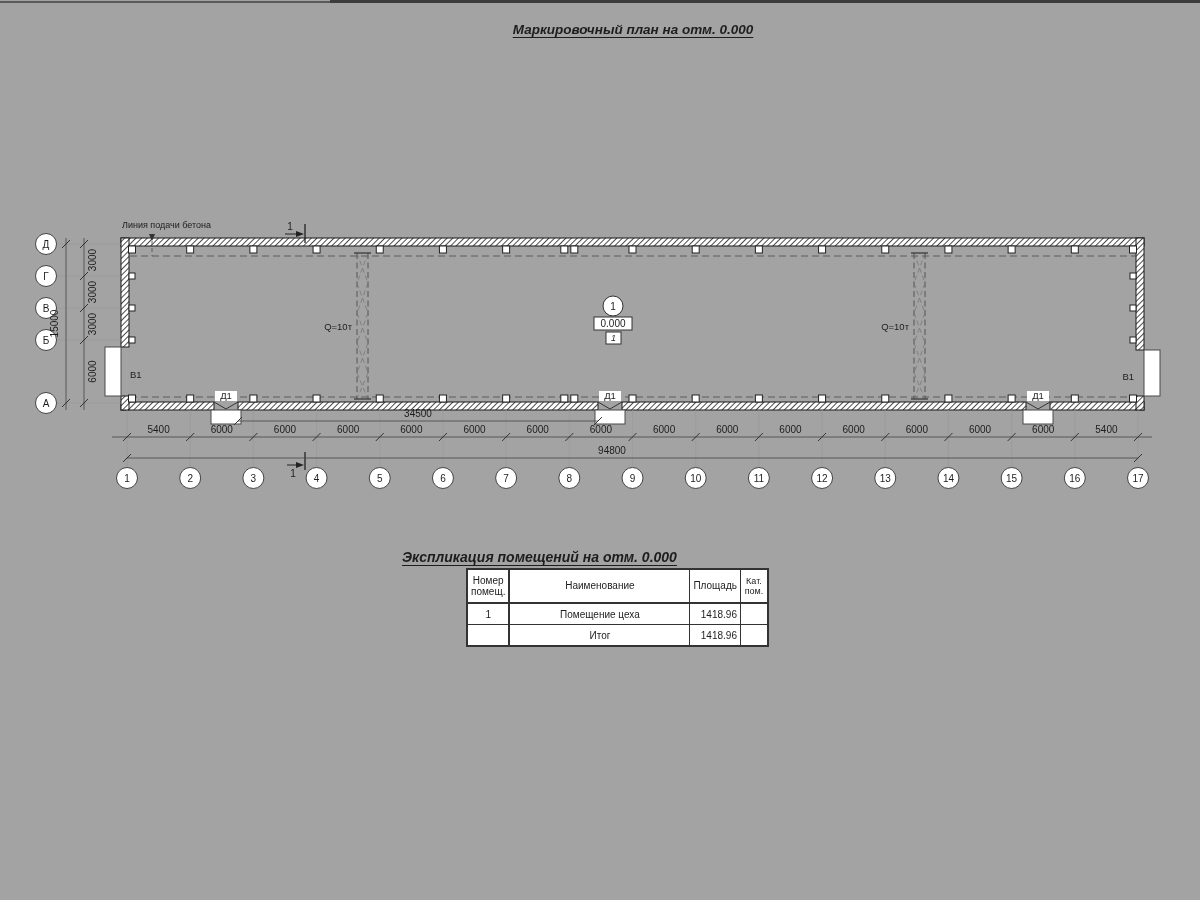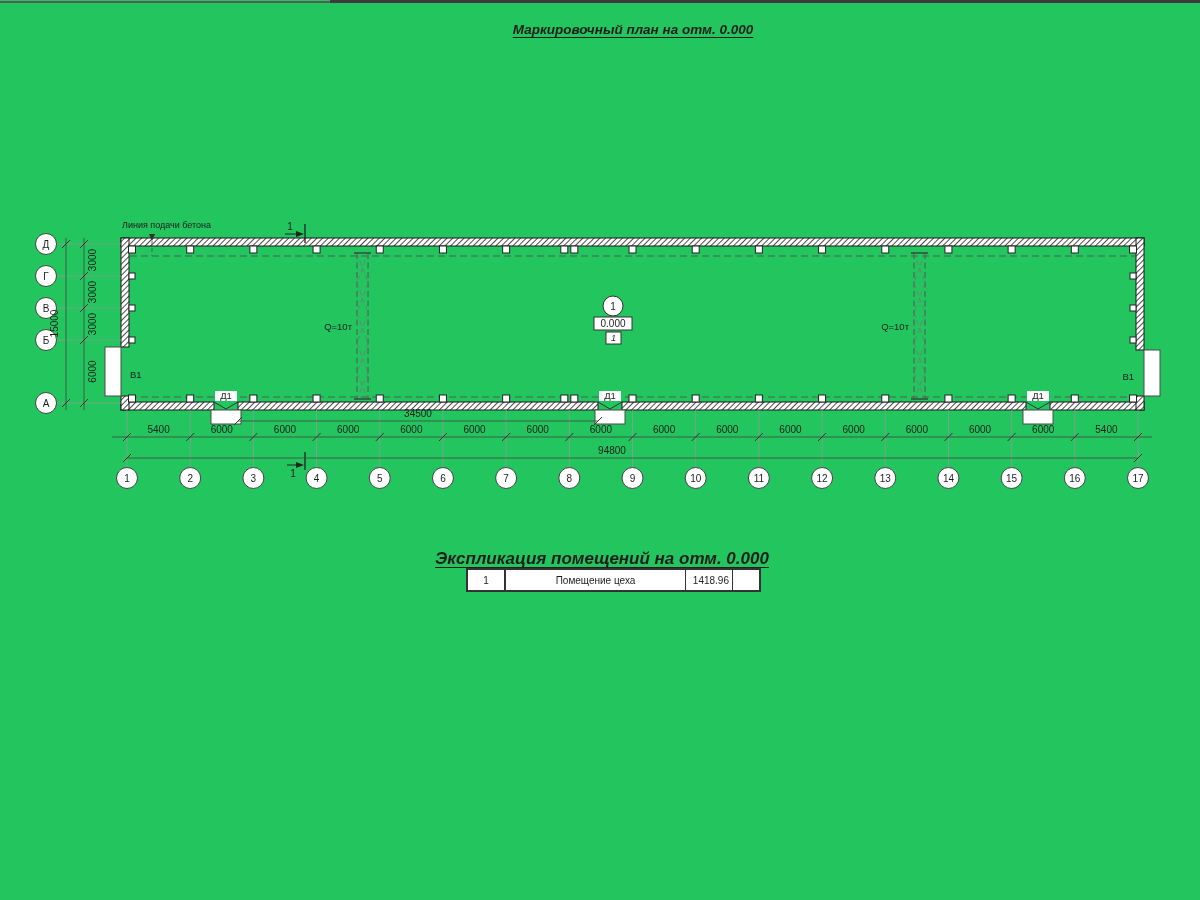--- a/index.html
+++ b/index.html
@@ -1,29 +1,29 @@
 <!DOCTYPE html>
 <html><head>
 <meta charset="utf-8">
 <style>
   html,body{margin:0;padding:0;background:#fff;}
   #sheet{
-    position:relative;width:1200px;height:900px;background:#22c55e;overflow:hidden;
+    position:relative;width:1200px;height:900px;background:#a3a3a3;overflow:hidden;
     font-family:"Liberation Sans", sans-serif;color:#222;
   }
   .sheet-edge{position:absolute;left:0;top:1px;width:1200px;height:2px;background:#5a5a5a;}
   .sheet-edge2{position:absolute;left:330px;top:0;width:870px;height:3px;background:#3c3c3c;}
   .main-title{
     position:absolute;left:33px;top:22px;width:1200px;text-align:center;
     font-size:13.5px;font-style:italic;font-weight:bold;color:#1d1d1d;
   }
   .main-title span{text-decoration:underline;text-underline-offset:3px;}
   .table-title{
-    position:absolute;left:402px;top:549px;width:400px;text-align:center;
-    font-size:17px;font-style:italic;font-weight:bold;color:#1d1d1d;
+    position:absolute;left:402px;top:549px;width:400px;text-align:left;
+    font-size:14px;font-style:italic;font-weight:bold;color:#1d1d1d;
   }
   .table-title span{text-decoration:underline;text-underline-offset:3px;}
   svg text{fill:#1d1d1d;}
   .expl-table{
     position:absolute;left:466px;top:568px;border-collapse:collapse;
     font-size:10px;color:#1d1d1d;background:#fff;
   }
   .expl-table td{border:1px solid #333;padding:0 3px;height:20px;background:#fff;}
   .expl-table tr.hdr td{height:32px;text-align:center;vertical-align:middle;line-height:1.15;border-bottom:2px solid #333;}
   .expl-table{border:2px solid #333;}
@@ -313,22 +313,34 @@
         <rect x="1130" y="337" width="6" height="6" fill="#fff" stroke="#222" stroke-width="1"></rect>
       </g>
   </svg>
 
   <div class="table-title">
     <span>Экспликация помещений на отм. 0.000</span>
   </div>
 
   <table class="expl-table">
     <tbody>
+        <tr class="hdr">
+      <td class="c-num">Номер помещ.</td>
+      <td class="c-name">Наименование</td>
+      <td class="c-area">Площадь</td>
+      <td class="c-cat">Кат. пом.</td>
+    </tr>
     <tr>
       <td class="c-num">1</td>
       <td class="c-name">Помещение цеха</td>
       <td class="c-area">1418.96</td>
       <td class="c-cat"></td>
     </tr>
+    <tr>
+      <td class="c-num"></td>
+      <td class="c-name">Итог</td>
+      <td class="c-area">1418.96</td>
+      <td class="c-cat"></td>
+    </tr>
   </tbody>
     </table>
 
 </div>
 
 </body></html>

